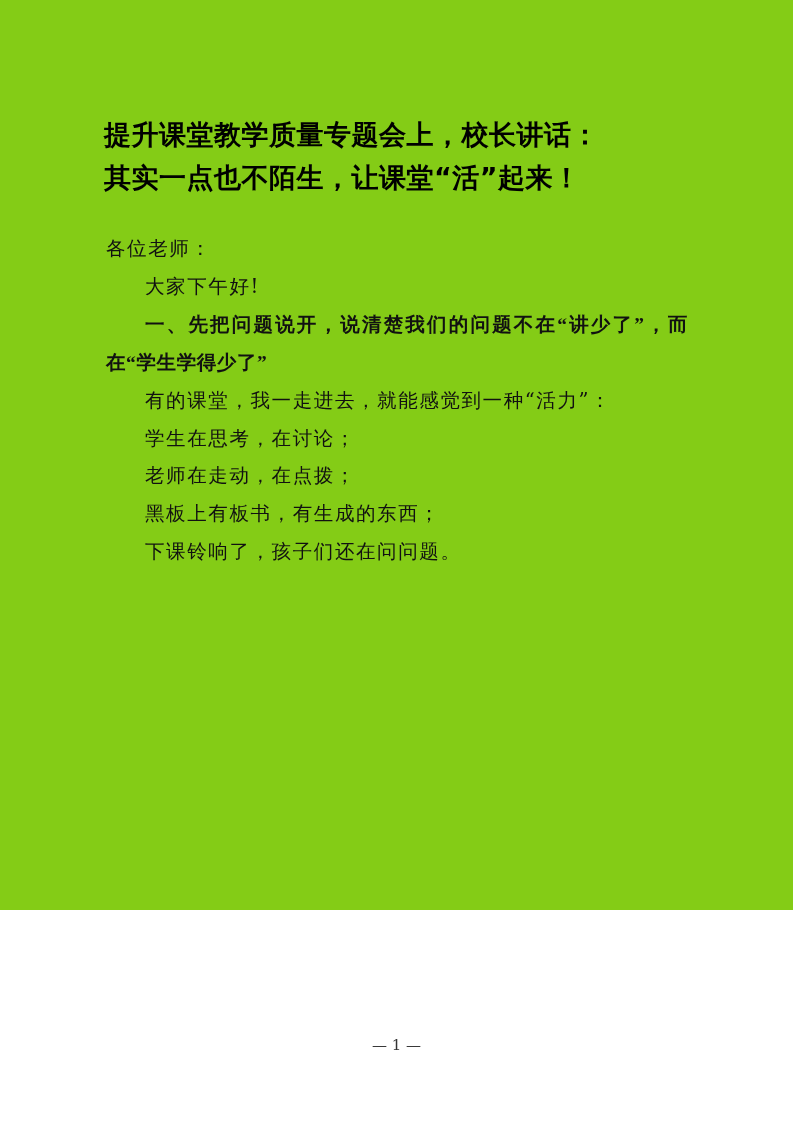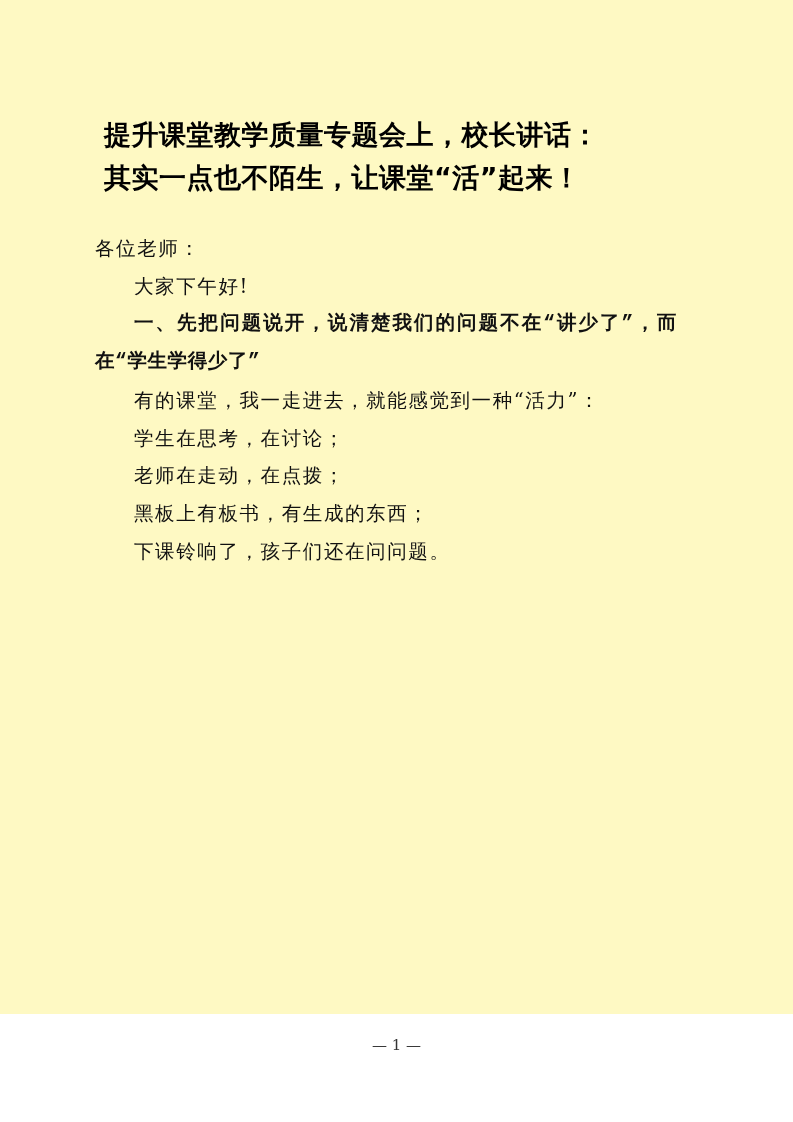--- a/index.html
+++ b/index.html
@@ -1,33 +1,33 @@
 <!DOCTYPE html>
 <html><head>
 <meta charset="utf-8">
 <style>
   html, body { margin: 0; padding: 0; background: #ffffff; }
   body { width: 793px; height: 1122px; position: relative; overflow: hidden; }
-  .page { position: absolute; left: 0; top: 0; width: 793px; height: 1014px; background: #fef9c3; }
+  .page { position: absolute; left: 0; top: 0; width: 793px; height: 910px; background: #84cc16; }
   .title {
     position: absolute; left: 104px; top: 113px; width: 600px;
     font-family: "DejaVu Sans", "Liberation Sans", sans-serif;
     font-weight: bold; font-size: 27px; line-height: 43px; color: #000;
     letter-spacing: 0.5px; white-space: nowrap;
   }
   .body {
-    position: absolute; left: 95px; top: 230px; width: 582px;
+    position: absolute; left: 106px; top: 230px; width: 582px;
     font-family: "DejaVu Serif", "Liberation Serif", serif;
     font-size: 19.5px; line-height: 37.9px; color: #111;
     letter-spacing: 1.6px;
   }
   .body p { margin: 0; text-align: justify; text-align-last: left; }
   .indent { text-indent: 2em; }
   .heading {
-    font-family: Liberation Mono, monospace;
+    font-family: Liberation Serif, serif;
     font-weight: bold; letter-spacing: 0.6px;
   }
   .footer {
     position: absolute; left: 0; width: 793px; top: 1036px; text-align: center;
     font-family: "DejaVu Serif", "Liberation Serif", serif; font-size: 15px; color: #333;
   }
 </style>
 </head>
 <body>
 

